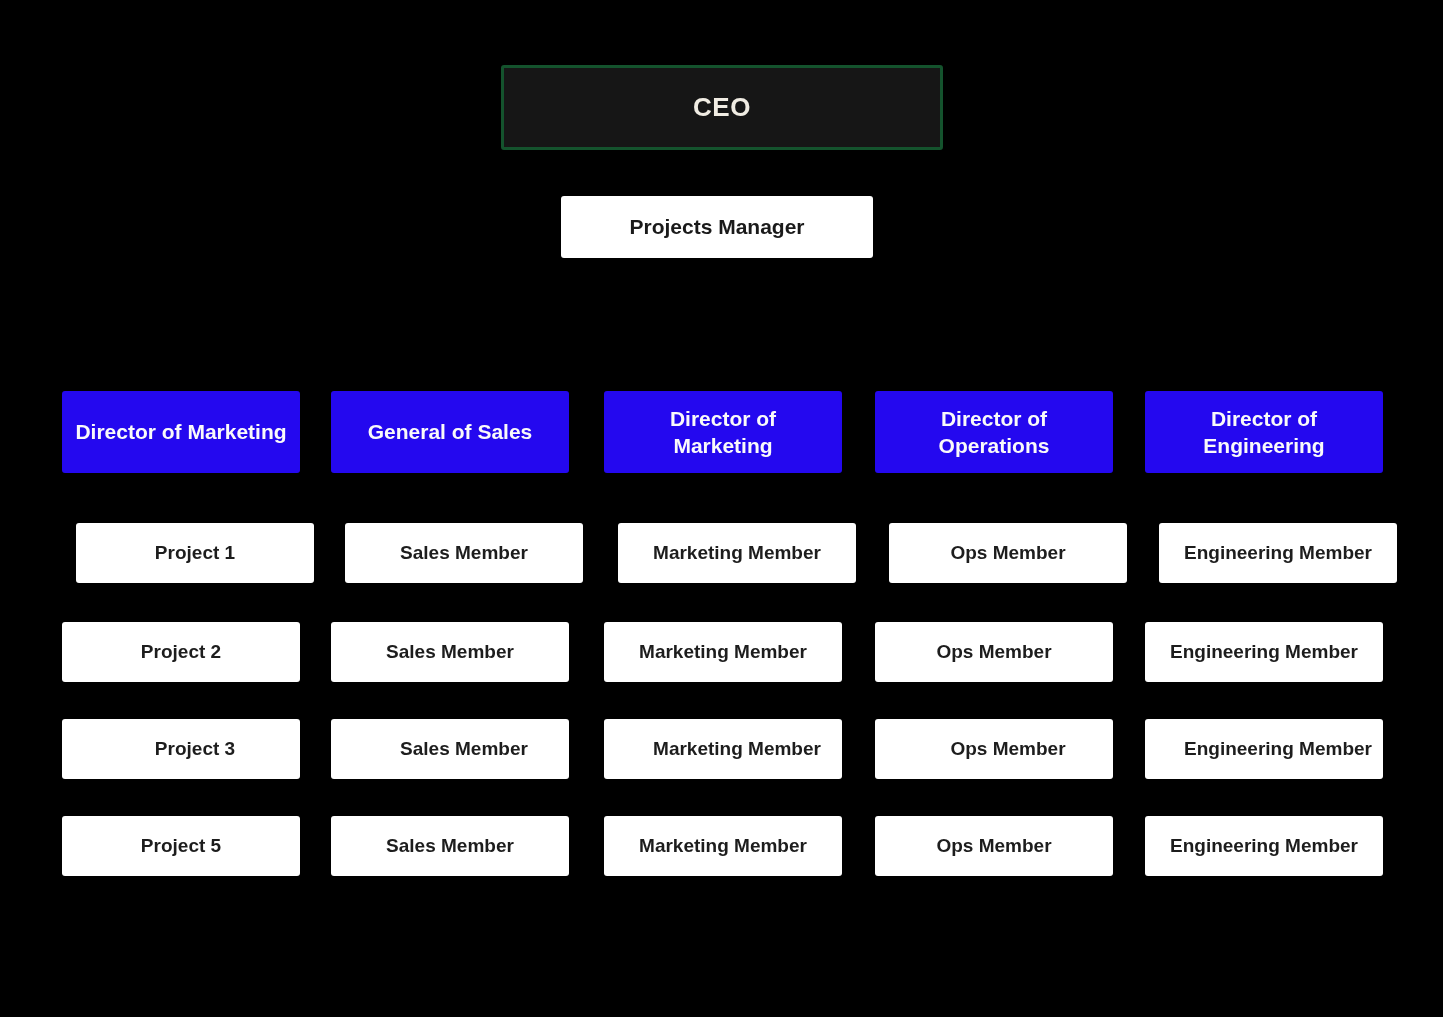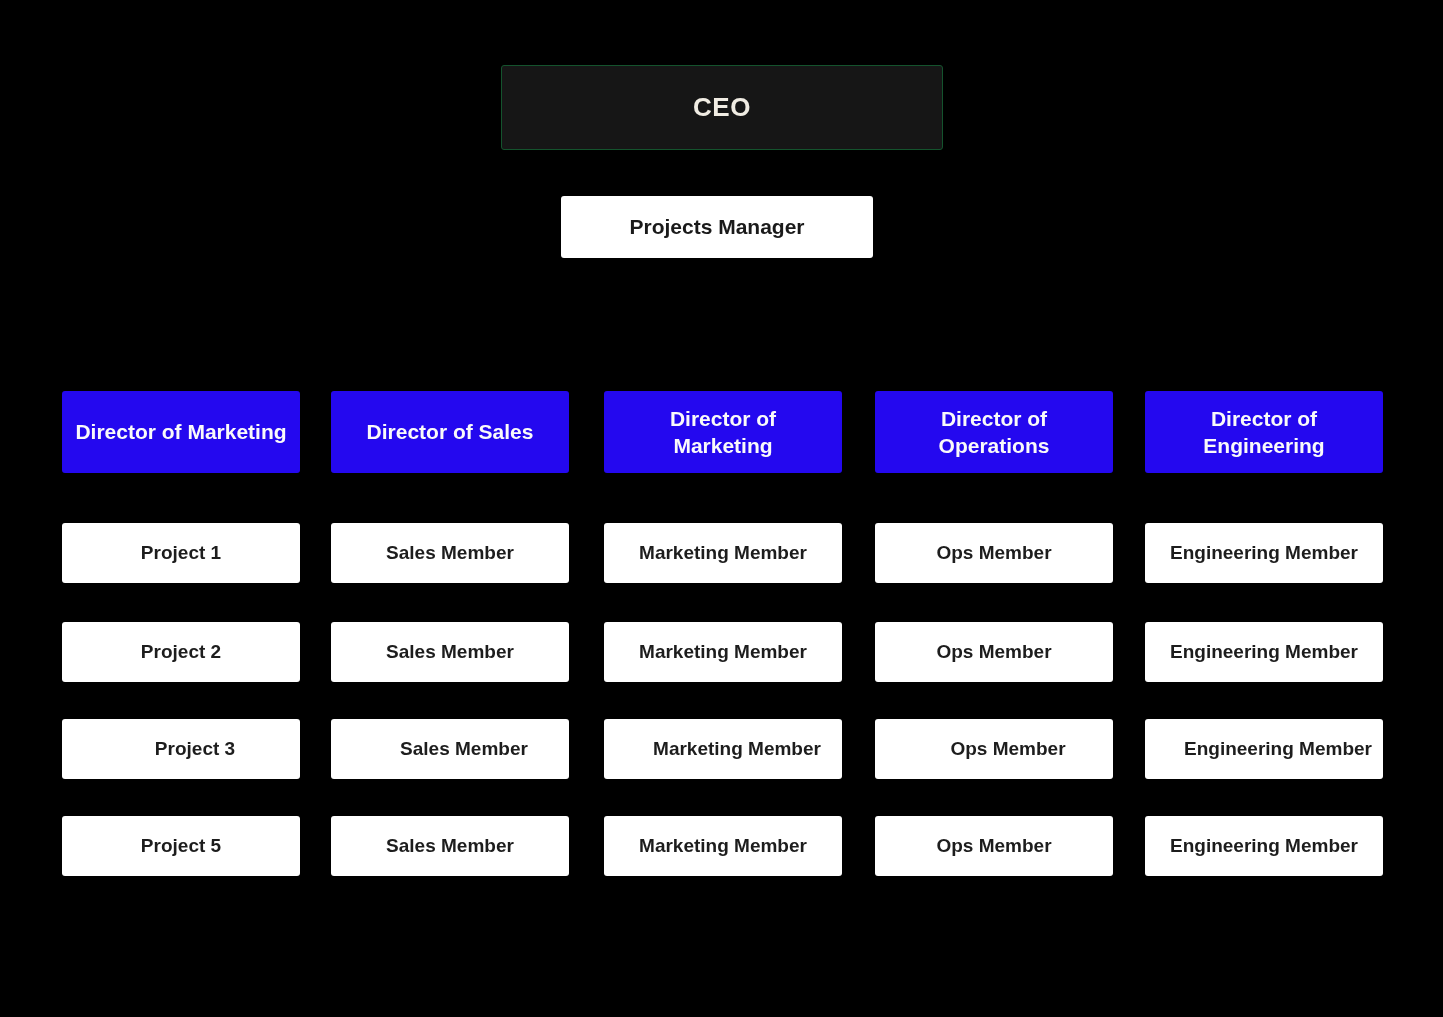--- a/index.html
+++ b/index.html
@@ -22,21 +22,21 @@
     text-align: center;
     box-sizing: border-box;
     border-radius: 3px;
     font-weight: 700;
     white-space: pre-line;
     line-height: 1.3;
   }
   .node-root {
     left: 501px; top: 65px; width: 442px; height: 85px;
     background: #161616;
-    border: 1px solid #14532d;
+    border: 3px solid #14532d;
     color: #f0ece3;
     font-size: 26px;
     letter-spacing: 0.5px;
   }
   .node-manager {
     left: 561px; top: 196px; width: 312px; height: 62px;
     background: #ffffff;
     color: #1a1a1a;
     font-size: 21px;
   }
@@ -50,21 +50,21 @@
     width: 238px; height: 60px;
     background: #ffffff;
     color: #1d1d1d;
     font-size: 19px;
   }
   .col-0 { left: 62px; }
   .col-1 { left: 331px; }
   .col-2 { left: 604px; }
   .col-3 { left: 875px; }
   .col-4 { left: 1145px; }
-  .row-0 { top: 523px; }
+  .row-0 { top: 523px; margin-left: 14px; }
   .row-1 { top: 622px; }
   .row-2 { top: 719px; padding-left: 28px; }
   .row-3 { top: 816px; }
   
   .edge-arrow {
     position: absolute;
     top: 387px;
     width: 0; height: 0;
     border-left: 6px solid transparent;
     border-right: 6px solid transparent;
@@ -85,21 +85,21 @@
 
   <div class="node node-manager">Projects Manager</div>
 
   <div class="edge-arrow arrow-0"></div>
   <div class="edge-arrow arrow-1"></div>
   <div class="edge-arrow arrow-2"></div>
   <div class="edge-arrow arrow-3"></div>
   <div class="edge-arrow arrow-4"></div>
 
   <div class="node node-director col-0">Director of Marketing</div>
-  <div class="node node-director col-1">Director of Sales</div>
+  <div class="node node-director col-1">General of Sales</div>
   <div class="node node-director col-2">Director of
 Marketing</div>
   <div class="node node-director col-3">Director of
 Operations</div>
   <div class="node node-director col-4">Director of
 Engineering</div>
 
   <div class="node node-member col-0 row-0">Project 1</div>
   <div class="node node-member col-0 row-1">Project 2</div>
   <div class="node node-member col-0 row-2">Project 3</div>

